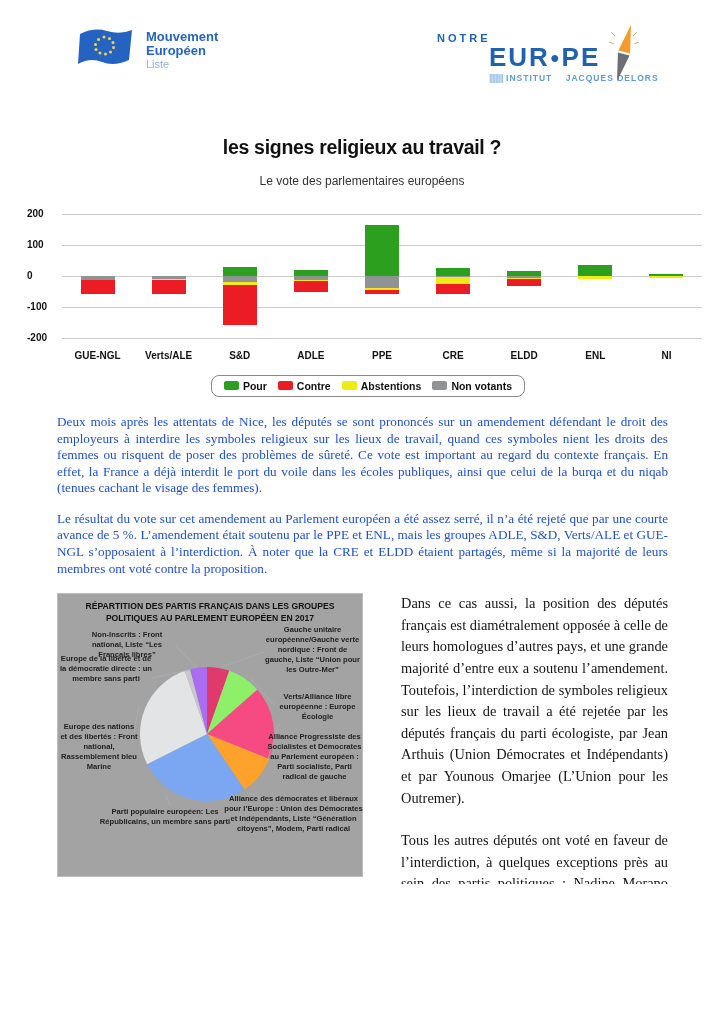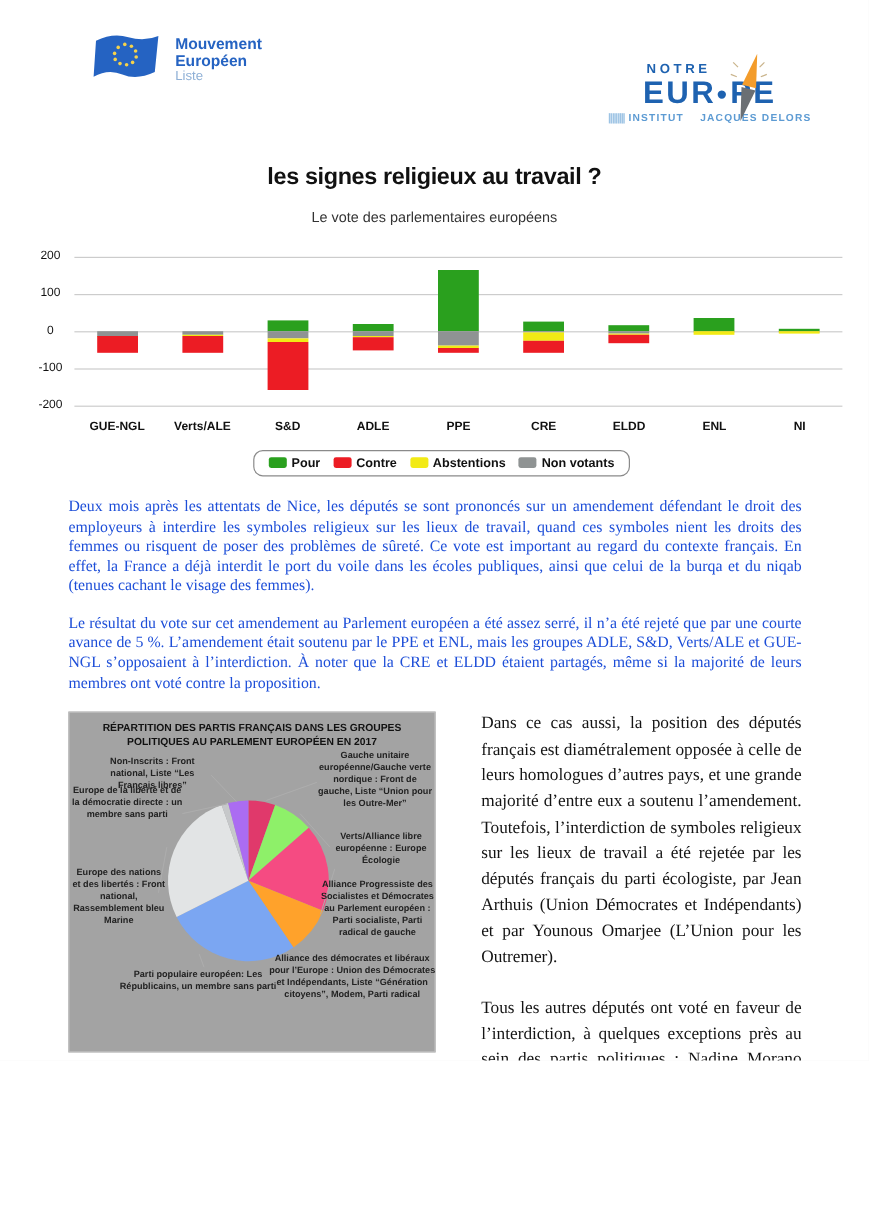--- a/index.html
+++ b/index.html
@@ -6,39 +6,39 @@
   .page{position:relative;width:724px;height:884px;background:#fff;outline:1px solid #ececec;
         overflow:hidden;font-family:"Liberation Sans",sans-serif;color:#1a1a1a;box-sizing:border-box;}
   *,*:before,*:after{box-sizing:border-box;}
 
   
   .header{display:flex;justify-content:space-between;align-items:flex-start;padding:26px 30px 0 74px;height:100px;}
   .me-logo{display:flex;align-items:flex-start;gap:10px;}
   .me-text{line-height:1.05;padding-top:4px;}
   .me-org{font-weight:700;font-size:13px;color:#2563c2;}
   .me-region{font-size:11px;color:#8fb0d6;margin-top:2px;}
-  .ne-logo{position:relative;width:205px;padding-top:6px;text-align:center;margin-top:20px;}
+  .ne-logo{position:relative;width:205px;padding-top:6px;text-align:left;}
   .ne-notre{display:block;font-weight:700;font-size:11px;letter-spacing:3px;color:#1e62b0;margin-left:-52px;}
   .ne-europe{font-weight:700;font-size:26px;letter-spacing:2px;color:#1e62b0;line-height:1;}
   .ne-dot{color:#1e62b0;font-size:16px;vertical-align:3px;}
   .ne-inst{font-size:8.5px;font-weight:700;letter-spacing:1px;color:#5d9bd3;margin-top:3px;white-space:nowrap;}
   .ne-bars{color:#9cc3e4;letter-spacing:-1px;font-size:9px;}
   .ne-needle{position:absolute;top:-4px;left:118px;}
 
   
   .title-block{text-align:center;margin-top:34px;}
   .title-line{font-size:19.5px;font-weight:700;letter-spacing:-0.3px;line-height:1.38;color:#111;}
   .subtitle{margin-top:13px;font-size:12px;color:#333;}
 
   
   .chart-wrap{position:relative;margin:20px 22px 0 34px;}
   .plot{position:relative;margin-left:28px;height:136px;}
   .gridline{position:absolute;left:0;right:0;height:1px;background:#ccc;}
-  .ytick{position:absolute;right:calc(100% + 5px);width:30px;text-align:center;
-         font-size:10px;font-weight:400;color:#111;}
+  .ytick{position:absolute;right:calc(100% + 5px);width:30px;text-align:left;
+         font-size:10px;font-weight:700;color:#111;}
   .bar-col{position:absolute;top:0;bottom:0;}
   .bar-seg{position:absolute;left:50%;width:34px;margin-left:-17px;}
   .xlabels{display:flex;margin-left:28px;margin-top:6px;}
   .xlabel{flex:1;text-align:center;font-size:10px;font-weight:700;color:#111;}
   .legend-row{display:flex;justify-content:center;margin-top:14px;}
   .legend-box{display:inline-flex;align-items:center;gap:11px;border:1px solid #8a8a8a;
               border-radius:8px;padding:4px 12px;background:#fff;}
   .legend-item{display:flex;align-items:center;gap:4px;font-size:10.5px;font-weight:700;color:#111;}
   .legend-swatch{width:15px;height:9px;border-radius:2px;}
 

